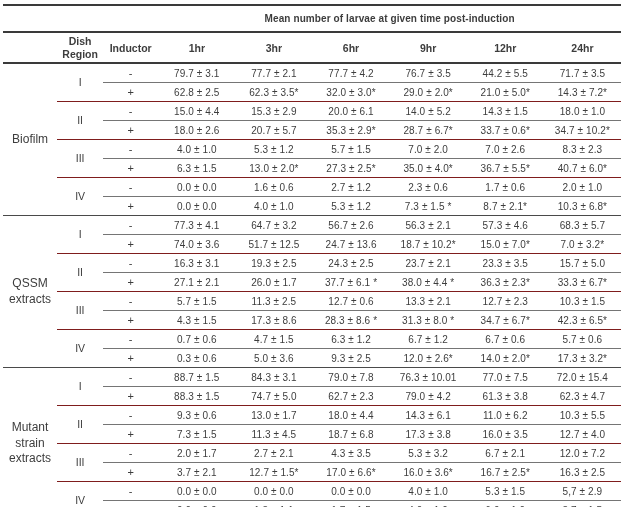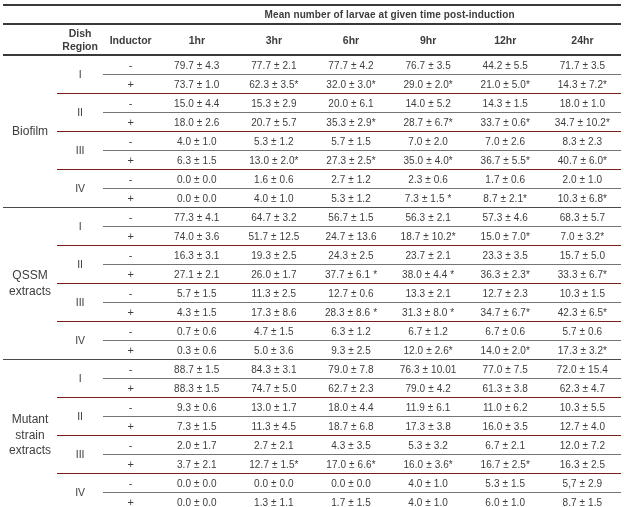--- a/index.html
+++ b/index.html
@@ -19,21 +19,21 @@
     color: #3d3d3d;
     font-size: 10px;
     border-top: 2px solid #3a3a3a;
     border-bottom: 2px solid #3a3a3a;
   }
   col.c-section  { width: 54px; }
   col.c-region   { width: 46px; }
   col.c-inductor { width: 55px; }
   col.c-time     { width: 77px; }
 
-  thead tr.group-row { height: 19px; border-bottom: 2px solid #3a3a3a; }
+  thead tr.group-row { height: 27px; border-bottom: 2px solid #3a3a3a; }
   th.group-title {
     font-weight: bold;
     font-size: 10px;
     text-align: center;
     vertical-align: middle;
     padding: 0;
     letter-spacing: 0.1px;
   }
   thead tr.col-head-row { height: 31px; border-bottom: 2px solid #3a3a3a; }
   thead th {
@@ -98,30 +98,30 @@
         <th>9hr</th>
         <th>12hr</th>
         <th>24hr</th>
       </tr>
     </thead>
     <tbody>
         <tr class="sec-start">
           <td class="section-label" rowspan="8">Biofilm</td>
           <td class="region-label" rowspan="2">I</td>
           <td class="inductor-cell">-</td>
-          <td class="value-cell">79.7 ± 4.3</td>
+          <td class="value-cell">79.7 ± 3.1</td>
           <td class="value-cell">77.7 ± 2.1</td>
           <td class="value-cell">77.7 ± 4.2</td>
           <td class="value-cell">76.7 ± 3.5</td>
           <td class="value-cell">44.2 ± 5.5</td>
           <td class="value-cell">71.7 ± 3.5</td>
         </tr>
         <tr class="row-plus">
           <td class="inductor-cell">+</td>
-          <td class="value-cell">73.7 ± 1.0</td>
+          <td class="value-cell">62.8 ± 2.5</td>
           <td class="value-cell">62.3 ± 3.5*</td>
           <td class="value-cell">32.0 ± 3.0*</td>
           <td class="value-cell">29.0 ± 2.0*</td>
           <td class="value-cell">21.0 ± 5.0*</td>
           <td class="value-cell">14.3 ± 7.2*</td>
         </tr>
         <tr class="reg-start">
           <td class="region-label" rowspan="2">II</td>
           <td class="inductor-cell">-</td>
           <td class="value-cell">15.0 ± 4.4</td>
@@ -178,21 +178,21 @@
           <td class="value-cell">8.7 ± 2.1*</td>
           <td class="value-cell">10.3 ± 6.8*</td>
         </tr>
         <tr class="sec-start">
           <td class="section-label" rowspan="8">QSSM
 extracts</td>
           <td class="region-label" rowspan="2">I</td>
           <td class="inductor-cell">-</td>
           <td class="value-cell">77.3 ± 4.1</td>
           <td class="value-cell">64.7 ± 3.2</td>
-          <td class="value-cell">56.7 ± 1.5</td>
+          <td class="value-cell">56.7 ± 2.6</td>
           <td class="value-cell">56.3 ± 2.1</td>
           <td class="value-cell">57.3 ± 4.6</td>
           <td class="value-cell">68.3 ± 5.7</td>
         </tr>
         <tr class="row-plus">
           <td class="inductor-cell">+</td>
           <td class="value-cell">74.0 ± 3.6</td>
           <td class="value-cell">51.7 ± 12.5</td>
           <td class="value-cell">24.7 ± 13.6</td>
           <td class="value-cell">18.7 ± 10.2*</td>
@@ -277,21 +277,21 @@
           <td class="value-cell">79.0 ± 4.2</td>
           <td class="value-cell">61.3 ± 3.8</td>
           <td class="value-cell">62.3 ± 4.7</td>
         </tr>
         <tr class="reg-start">
           <td class="region-label" rowspan="2">II</td>
           <td class="inductor-cell">-</td>
           <td class="value-cell">9.3 ± 0.6</td>
           <td class="value-cell">13.0 ± 1.7</td>
           <td class="value-cell">18.0 ± 4.4</td>
-          <td class="value-cell">11.9 ± 6.1</td>
+          <td class="value-cell">14.3 ± 6.1</td>
           <td class="value-cell">11.0 ± 6.2</td>
           <td class="value-cell">10.3 ± 5.5</td>
         </tr>
         <tr class="row-plus">
           <td class="inductor-cell">+</td>
           <td class="value-cell">7.3 ± 1.5</td>
           <td class="value-cell">11.3 ± 4.5</td>
           <td class="value-cell">18.7 ± 6.8</td>
           <td class="value-cell">17.3 ± 3.8</td>
           <td class="value-cell">16.0 ± 3.5</td>

